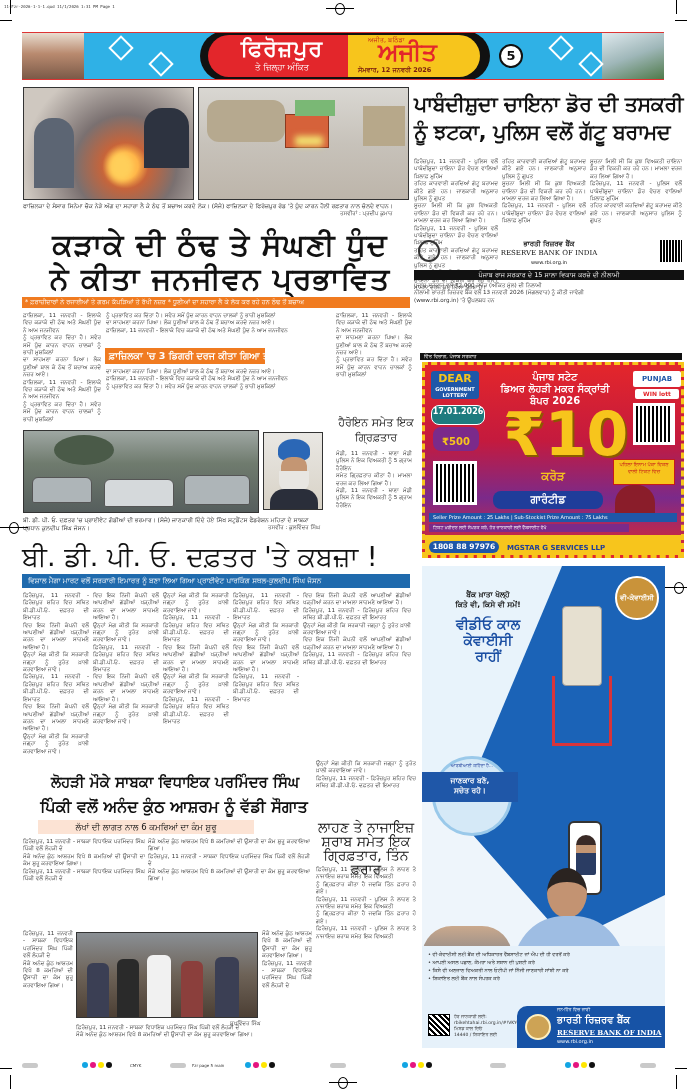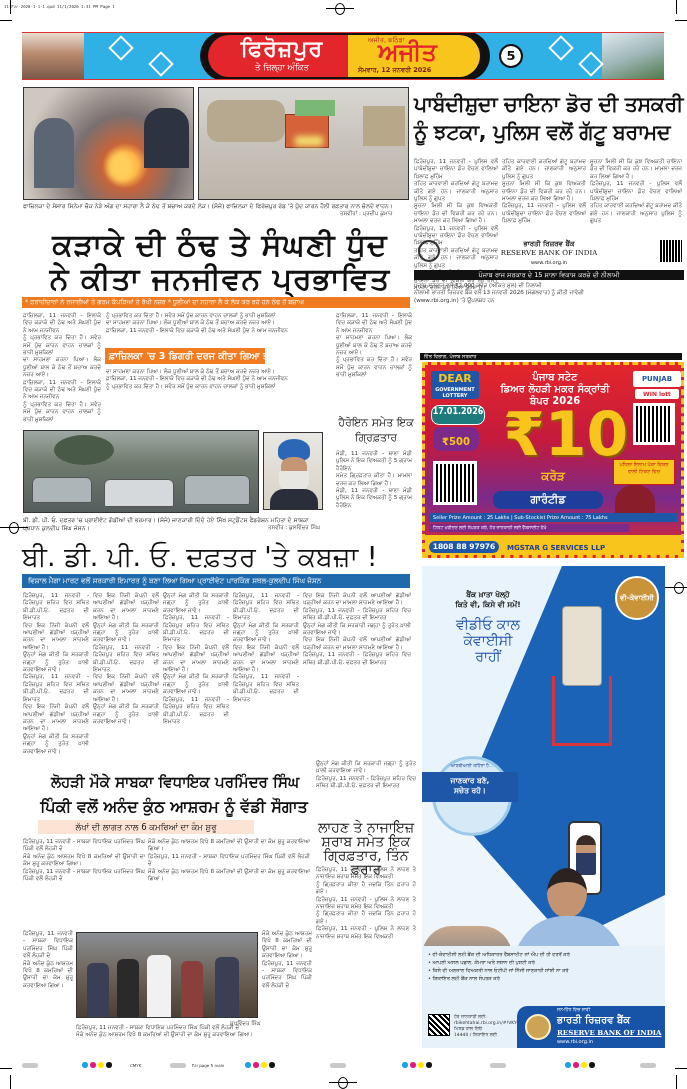--- a/index.html
+++ b/index.html
@@ -93,21 +93,21 @@
   .peach-bar { left: 38px; top: 820px; width: 216px; height: 14px; background: #fce3d4; font-size: 8.5px; line-height: 14px; text-align: center; }
   .lohri-side { left: 316px; top: 820px; width: 100px; font-size: 14px; line-height: 14px; text-align: center; color: #111; }
   .ph-lohri { left: 76px; top: 932px; width: 182px; height: 86px; background: linear-gradient(180deg,#8a8f94 0%,#6d6257 50%,#4c3f34 100%); }
   .person { background: #3b3f54; border-radius: 6px 6px 0 0; }
 
   
   .rbi-ad { left: 422px; top: 566px; width: 243px; height: 482px; overflow: hidden; background: #1b63b7; }
   .rbi-light { left: 0; top: 0; width: 140px; height: 300px; background: #e8f3fb; clip-path: polygon(0 0, 100% 0, 10% 100%, 0 100%); }
   .rbi-light2 { left: 0; top: 0; width: 243px; height: 470px; background: #eef5fb; clip-path: polygon(0 45%, 60% 80%, 100% 70%, 100% 100%, 0 100%); }
   .rbi-ad-sub { left: 6px; top: 24px; width: 120px; font-size: 7.5px; font-weight: bold; line-height: 10px; text-align: center; color: #111; }
-  .rbi-ad-head { left: 6px; top: 50px; width: 120px; font-size: 14px; font-weight: normal; line-height: 16px; color: #1b4fa3; text-align: center; }
+  .rbi-ad-head { left: 6px; top: 50px; width: 120px; font-size: 14px; font-weight: bold; line-height: 16px; color: #1b4fa3; text-align: center; }
   .rbi-emblem { left: 193px; top: 10px; width: 44px; height: 44px; border-radius: 50%; background: #c9933a; border: 2px solid #fff; color: #fff; font-size: 7px; text-align: center; line-height: 40px; font-weight: bold; }
   .rbi-char { left: 130px; top: 40px; width: 60px; height: 150px; }
   .paper { left: 10px; top: 0; width: 40px; height: 80px; background: #e6e0d0; border: 1px solid #999; border-radius: 4px; }
   .chair { left: 0; top: 70px; width: 60px; height: 70px; border: 3px solid #d8343a; border-top: none; }
   .badge { left: 10px; top: 190px; width: 80px; height: 80px; border-radius: 50%; background: #d5e9f7; border: 3px solid #9ac9ea; }
   .ribbon { left: 0; top: 206px; width: 96px; height: 30px; background: #1f57a8; color: #fff; font-size: 7.5px; font-weight: bold; text-align: center; line-height: 10px; padding-top: 4px; }
   .ribbon-small { left: 18px; top: 197px; width: 64px; font-size: 4.5px; text-align: center; color: #1f3d9a; }
   .phone-mock { left: 146px; top: 255px; width: 34px; height: 74px; background: #fff; border: 2px solid #333; border-radius: 6px; }
   .phone-woman { left: 6px; top: 12px; width: 20px; height: 40px; background: linear-gradient(180deg,#3a2a26 0 25%, #c49673 25% 45%, #2a3c63 45%); border-radius: 10px 10px 2px 2px; }
   .man-shirt { left: 92px; top: 350px; width: 110px; height: 120px; background: #9ebde3; border-radius: 50px 50px 0 0; }

